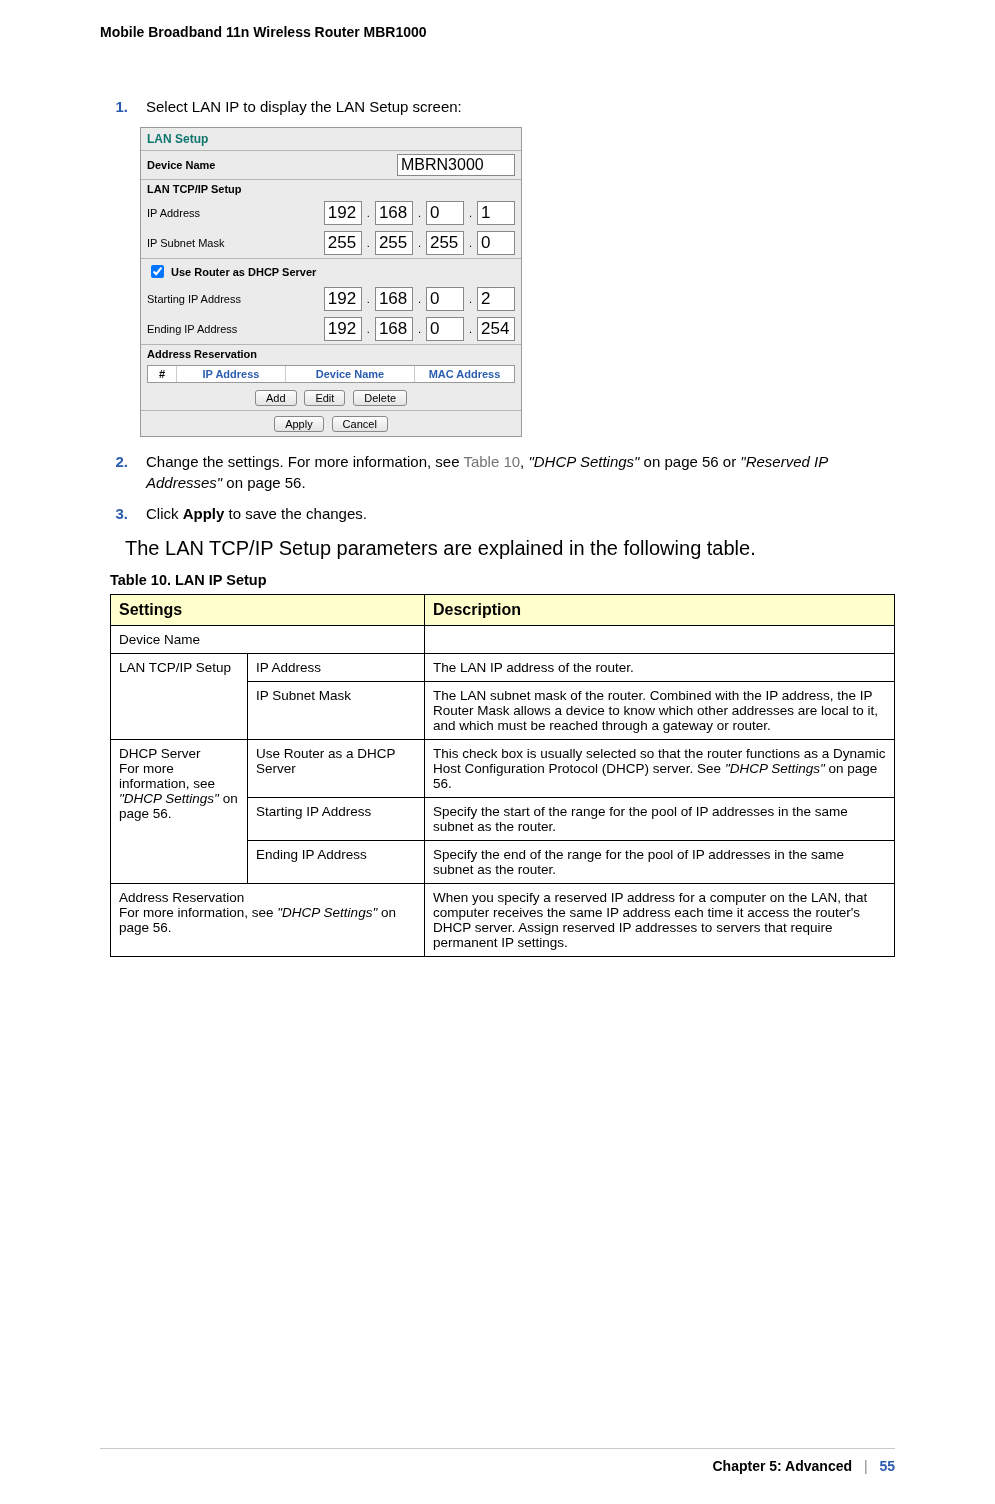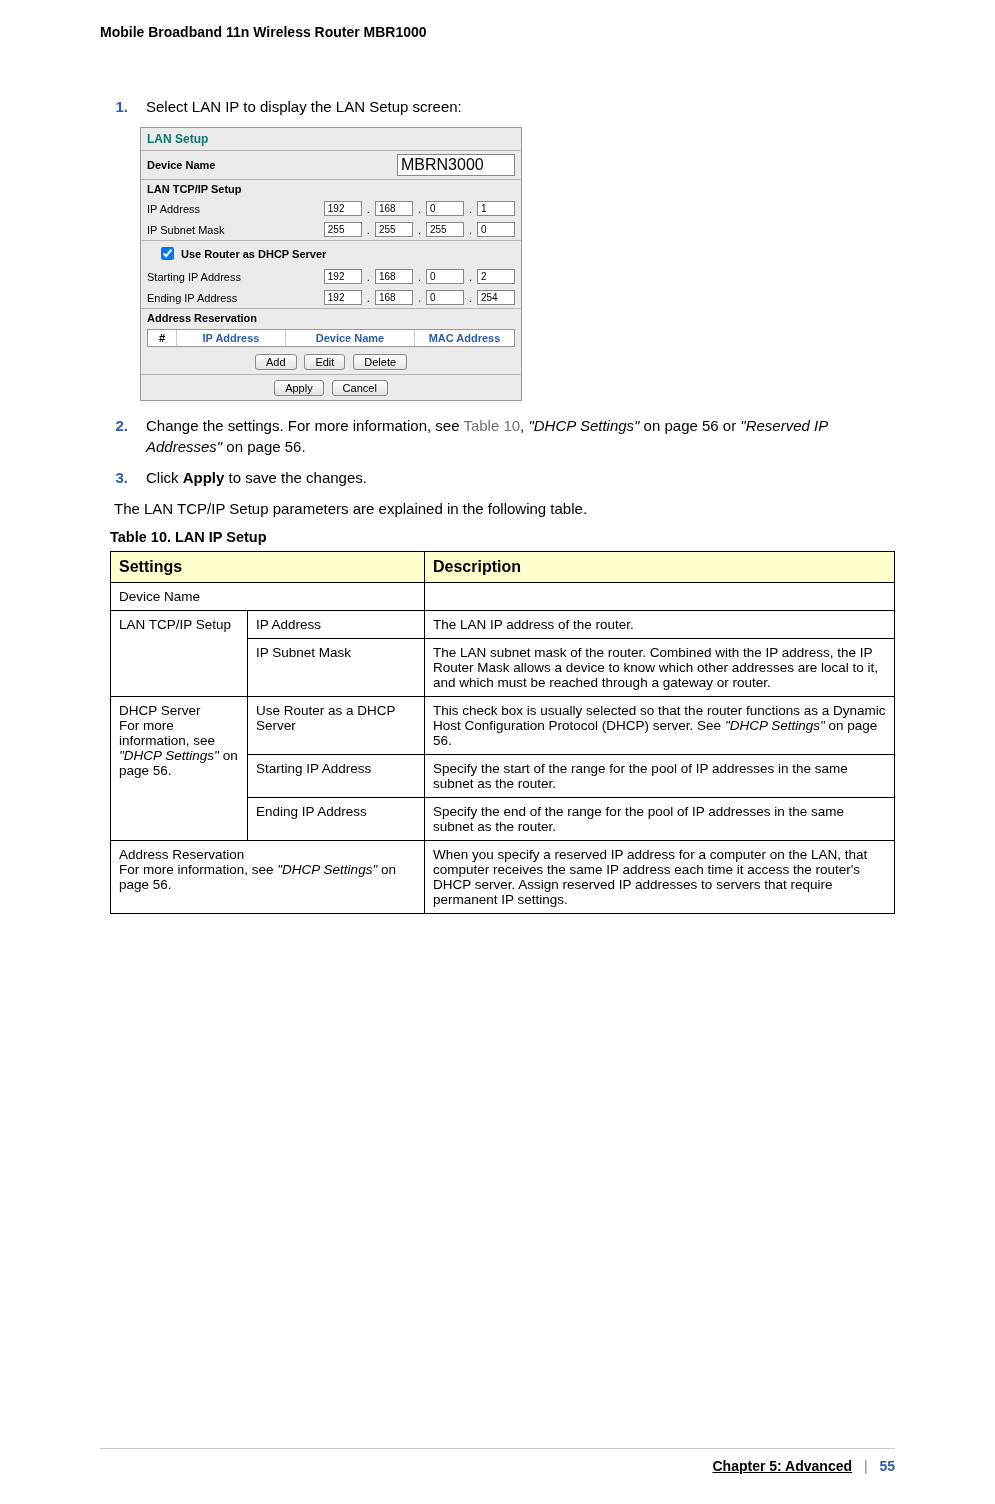--- a/index.html
+++ b/index.html
@@ -70,31 +70,31 @@
   .lan-panel .row input[type=text] {
     width: 110px;
     font-size: 16px;
     padding: 1px 3px;
     border: 1px solid #888;
     background: #fff;
   }
   .lan-panel .row .oct {
     width: 30px;
     text-align: left;
-    font-size: 10px;
+    font-size: 17px;
     border: 1px solid #888;
     background: #fff;
     padding: 1px 3px;
   }
   .lan-panel .row .dot { padding: 0 1px; }
   .lan-panel .chk-row {
     display: flex;
     align-items: center;
     gap: 4px;
-    padding: 3px 16px;
+    padding: 3px 6px;
     font-size: 11px;
     font-weight: bold;
   }
   .lan-panel .section-lbl {
     font-weight: bold;
     font-size: 11px;
     padding: 3px 6px;
   }
   .lan-panel .tblhead {
     display: flex;
@@ -123,23 +123,23 @@
     padding: 1px 10px;
     margin: 0 2px;
     border: 1px solid #888;
     background: linear-gradient(#fdfdfd, #e3e3e3);
     border-radius: 3px;
     cursor: pointer;
   }
 
   
   .plain {
-    font-size: 15px;
+    font-size: 20px;
     line-height: 1.4;
-    margin: 8px 0 10px 4px;
+    margin: 8px 0 10px 15px;
   }
   .tbl-caption {
     font-weight: bold;
     font-size: 14.5px;
     margin: 6px 0 6px 0;
   }
 
   
   table.doc {
     border-collapse: collapse;
@@ -169,21 +169,21 @@
   }
   .footer-line {
     border-top: 1px solid #c9c9c9;
     height: 1px;
     margin-bottom: 8px;
   }
   .footer-text {
     text-align: right;
     font-size: 14px;
   }
-  .footer-text .chap { font-weight: bold; text-decoration: underline; }
+  .footer-text .chap { font-weight: bold; }
   .footer-text .div  { color: #888; padding: 0 8px;}
   .footer-text .pn   { color: #2a5db0; font-weight: bold; }
 </style>
 </head>
 <body>
 
 <div class="page">
 
   <div class="header-title">Mobile Broadband 11n Wireless Router MBR1000</div>
 

